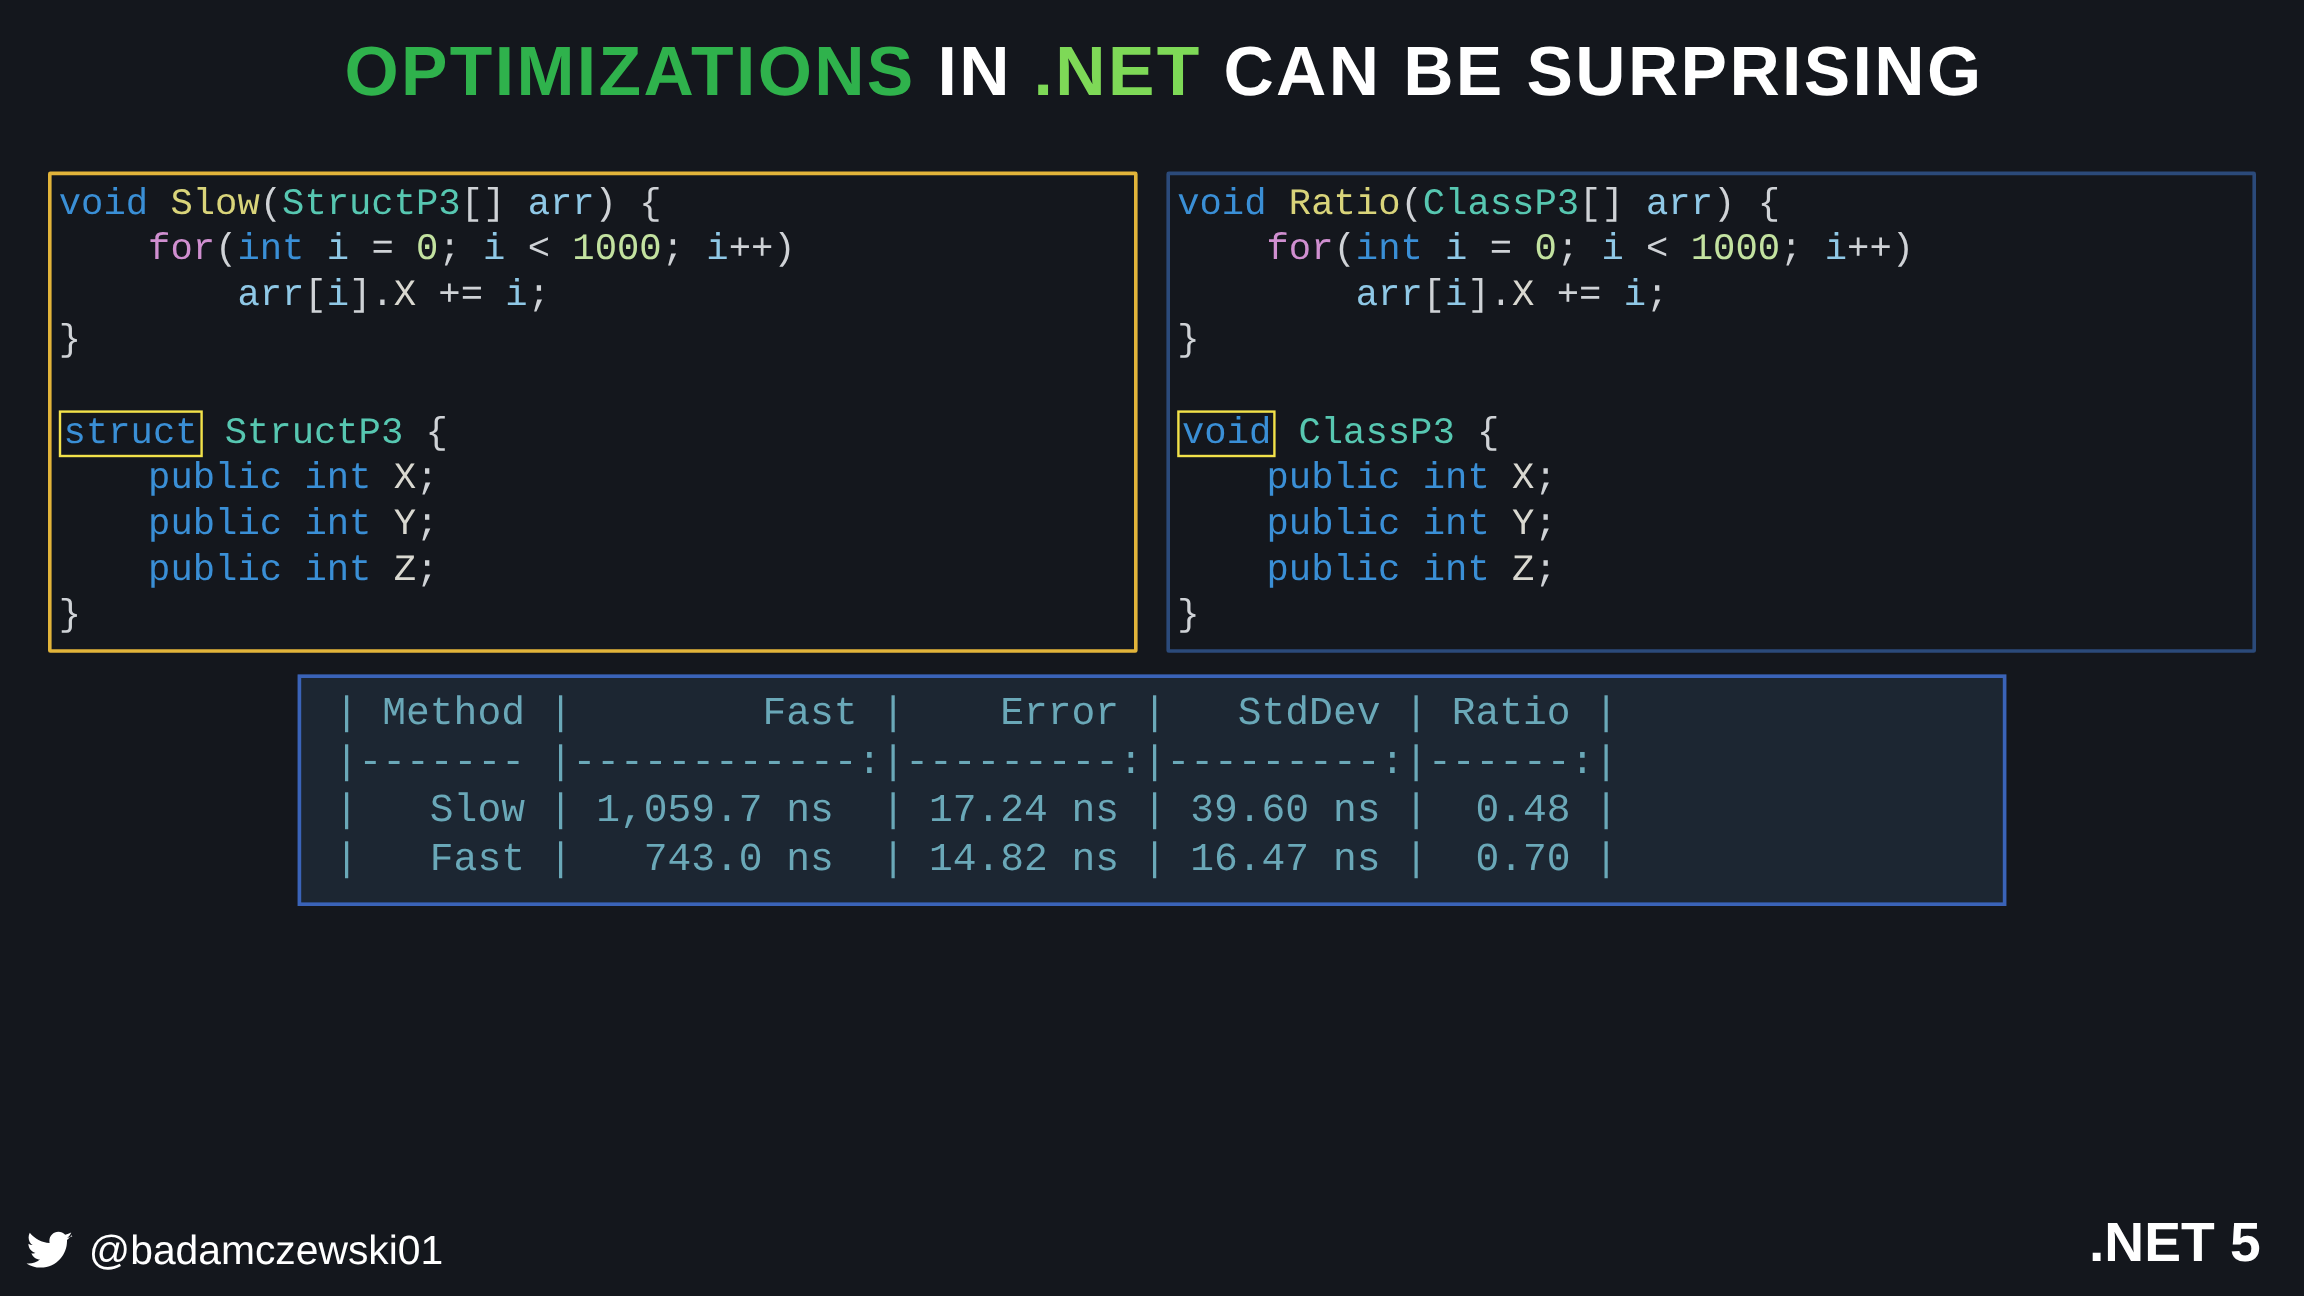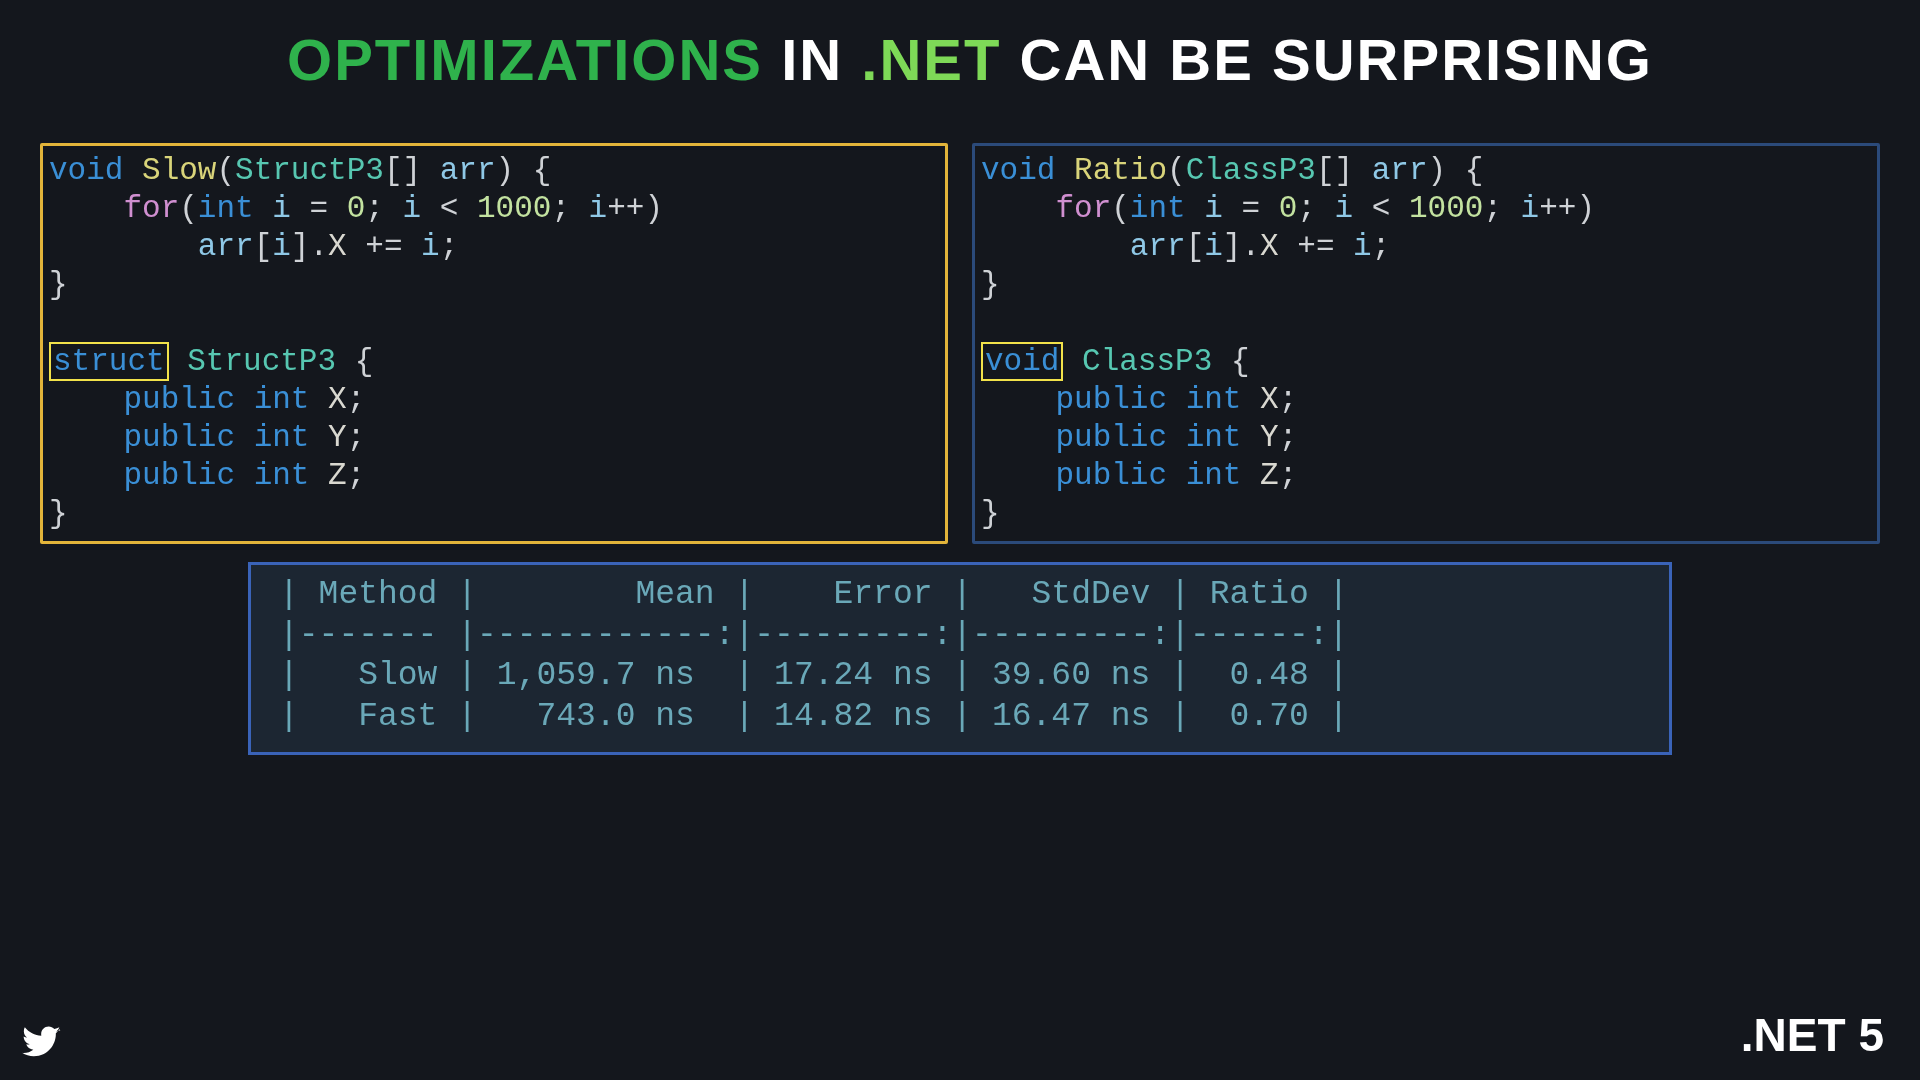--- a/index.html
+++ b/index.html
@@ -119,24 +119,25 @@
 <span class="kw hlbox">void</span> <span class="type">ClassP3</span> <span class="pun">{</span>
     <span class="kw">public</span> <span class="kw">int</span> <span class="prop">X</span><span class="pun">;</span>
     <span class="kw">public</span> <span class="kw">int</span> <span class="prop">Y</span><span class="pun">;</span>
     <span class="kw">public</span> <span class="kw">int</span> <span class="prop">Z</span><span class="pun">;</span>
 <span class="pun">}</span></pre>
   </div>
 
 </div>
 
 <div class="bench">
-<pre><span>| Method |        Mean |    Error |   StdDev | Ratio |</span>
+<pre><span>| Method |        Fast |    Error |   StdDev | Ratio |</span>
 <span>|------- |------------:|---------:|---------:|------:|</span>
 <span>|   Slow | 1,059.7 ns  | 17.24 ns | 39.60 ns |  0.48 |</span>
 <span>|   Fast |   743.0 ns  | 14.82 ns | 16.47 ns |  0.70 |</span></pre>
 </div>
 
 <div class="footer">
   <svg class="twicon" viewBox="0 0 24 24">
     <path fill="#ffffff" d="M23 4.9c-.8.4-1.7.6-2.6.8.9-.6 1.7-1.5 2-2.6-.9.5-1.9.9-3 1.1C18.5 3.3 17.3 2.7 16 2.7c-2.5 0-4.5 2-4.5 4.5 0 .4 0 .7.1 1.1C7.7 8.1 4.1 6.2 1.7 3.2c-.4.7-.6 1.5-.6 2.3 0 1.6.8 3 2 3.8-.8 0-1.5-.2-2.1-.6v.1c0 2.2 1.6 4 3.6 4.5-.4.1-.8.2-1.2.2-.3 0-.6 0-.9-.1.6 1.8 2.3 3.1 4.3 3.2-1.6 1.2-3.6 2-5.7 2-.4 0-.7 0-1.1-.1 2.1 1.3 4.5 2.1 7.1 2.1 8.5 0 13.2-7.1 13.2-13.2v-.6c.9-.7 1.7-1.5 2.3-2.4z"></path>
   </svg>
+  <span>@badamczewski01</span>
 </div>
 <div class="netver">.NET 5</div>
 
 </body></html>

